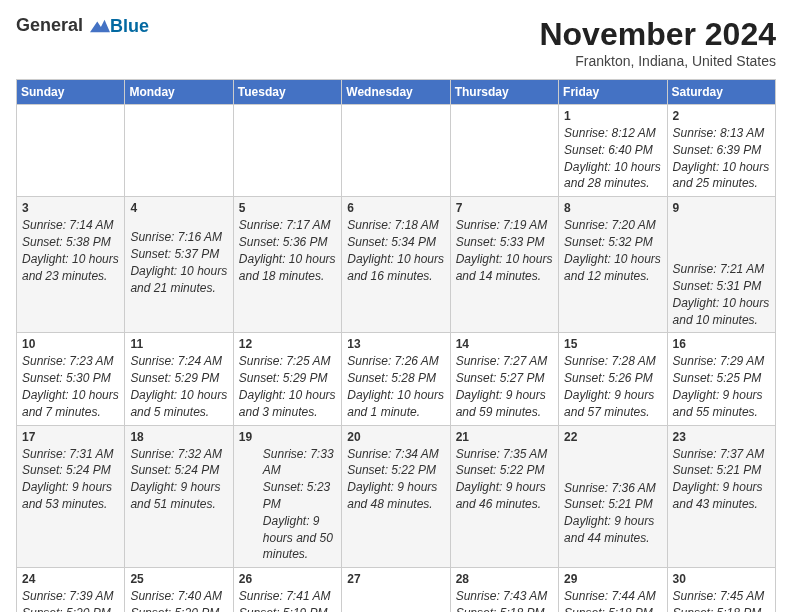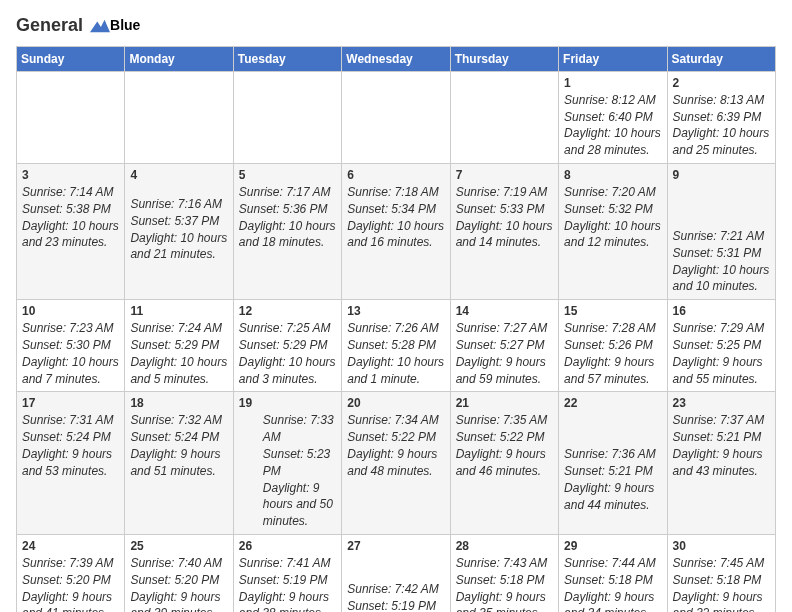--- a/index.html
+++ b/index.html
@@ -100,22 +100,26 @@
   <div class="logo">
     <div class="logo-row">
       <span class="logo-text">
         <span style="color:#333;">General</span>
         <svg class="logo-icon" viewBox="0 0 22 14" style="display:inline-block;vertical-align:middle;margin-left:2px;">
           <polygon points="0,14 8,2 12,8 16,0 22,14" fill="#4472C4"></polygon>
         </svg>
       </span>
     </div>
     <div>
-      <span style="color:#000000;font-size:14px;font-weight:bold;">Blue</span>
+      <span style="color:#0369a1;font-size:18px;font-weight:bold;">Blue</span>
     </div>
+  </div>
+  <div class="title-section">
+    <div class="main-title">November 2024</div>
+    <div class="subtitle">Frankton, Indiana, United States</div>
   </div>
 </div>
 
 <table class="calendar">
   <thead>
     <tr>
     <th>Sunday</th>
         <th>Monday</th>
         <th>Tuesday</th>
         <th>Wednesday</th>

